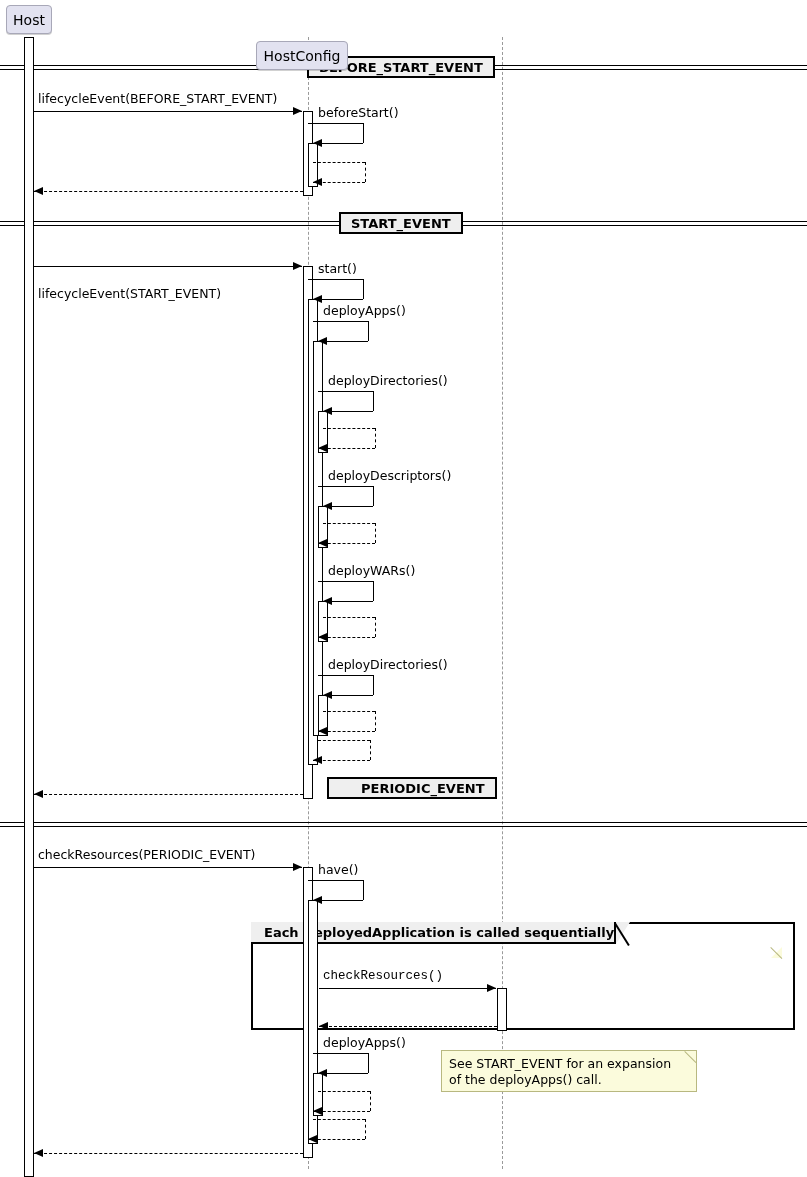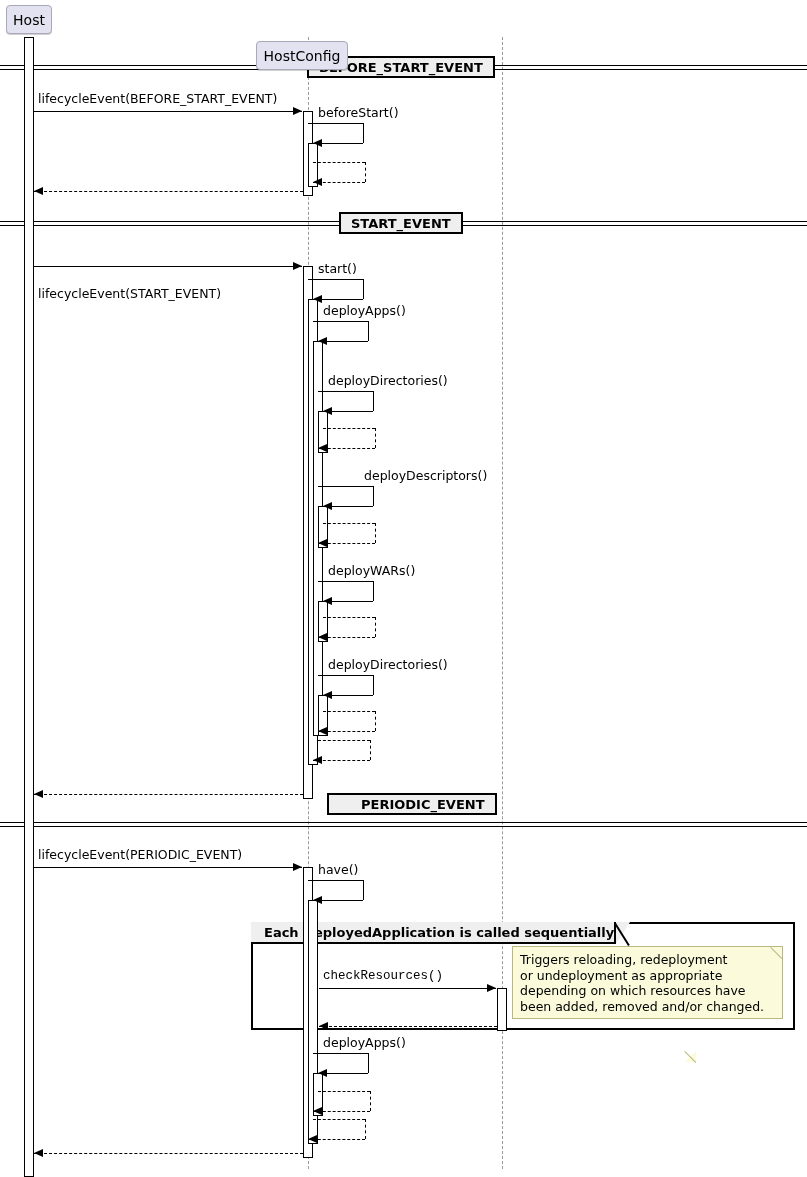--- a/index.html
+++ b/index.html
@@ -155,21 +155,21 @@
 
 <div id="canvas">
     <div class="lifeline" style="left: 29px; top: 37px; height: 1132px;"></div>
     <div class="lifeline" style="left: 308px; top: 37px; height: 1132px;"></div>
     <div class="lifeline" style="left: 502px; top: 37px; height: 1132px;"></div>
     <div class="divider-rail" style="top: 65px;"></div>
     <div class="divider-box" style="top: 56px; left: 307px;">BEFORE_START_EVENT</div>
     <div class="divider-rail" style="top: 221px;"></div>
     <div class="divider-box" style="top: 212px; left: 339px;">START_EVENT</div>
     <div class="divider-rail" style="top: 822px;"></div>
-    <div class="divider-box" style="top: 793px; left: 327px; padding-left: 32px;">PERIODIC_EVENT</div>
+    <div class="divider-box" style="top: 777px; left: 327px; padding-left: 32px;">PERIODIC_EVENT</div>
     <div class="group-frame" style="left: 251px; top: 922px; width: 544px; height: 108px;"></div>
     <div class="group-header" style="left: 251px; top: 922px;">Each DeployedApplication is called sequentially</div>
     <div class="group-header-notch" style="left: 616px; top: 922px; border-top: 22px solid rgb(239, 239, 239); border-right: 14px solid transparent;"></div>
     <div style="position: absolute; left: 616px; top: 923px; width: 26px; height: 0px; border-top: 2px solid rgb(0, 0, 0); transform: rotate(58deg); transform-origin: left top;"></div>
     <div class="activation" style="left: 24px; top: 37px; height: 1140px;"></div>
     <div class="activation" style="left: 303px; top: 111px; height: 85px;"></div>
     <div class="activation" style="left: 308px; top: 143px; height: 44px;"></div>
     <div class="activation" style="left: 303px; top: 266px; height: 533px;"></div>
     <div class="activation" style="left: 308px; top: 299px; height: 466px;"></div>
     <div class="activation" style="left: 313px; top: 341px; height: 395px;"></div>
@@ -214,21 +214,21 @@
     <div class="arrow-left" style="left: 323px; top: 407px;"></div>
     <div class="msg-label" style="left: 328px; top: 375px;">deployDirectories()</div>
     <div class="msg-line dotted" style="left: 323px; top: 428px; width: 52px;"></div>
     <div class="msg-vert dotted" style="left: 375px; top: 428px; height: 20px;"></div>
     <div class="msg-line dotted" style="left: 318px; top: 448px; width: 57px;"></div>
     <div class="arrow-left" style="left: 318px; top: 444px;"></div>
     <div class="msg-line" style="left: 318px; top: 486px; width: 55px;"></div>
     <div class="msg-vert" style="left: 373px; top: 486px; height: 20px;"></div>
     <div class="msg-line" style="left: 323px; top: 506px; width: 50px;"></div>
     <div class="arrow-left" style="left: 323px; top: 502px;"></div>
-    <div class="msg-label" style="left: 328px; top: 470px; margin-left: 36px;">deployDescriptors()</div>
+    <div class="msg-label" style="left: 328px; top: 470px;">deployDescriptors()</div>
     <div class="msg-line dotted" style="left: 323px; top: 523px; width: 52px;"></div>
     <div class="msg-vert dotted" style="left: 375px; top: 523px; height: 20px;"></div>
     <div class="msg-line dotted" style="left: 318px; top: 543px; width: 57px;"></div>
     <div class="arrow-left" style="left: 318px; top: 539px;"></div>
     <div class="msg-line" style="left: 318px; top: 581px; width: 55px;"></div>
     <div class="msg-vert" style="left: 373px; top: 581px; height: 20px;"></div>
     <div class="msg-line" style="left: 323px; top: 601px; width: 50px;"></div>
     <div class="arrow-left" style="left: 323px; top: 597px;"></div>
     <div class="msg-label" style="left: 328px; top: 565px;">deployWARs()</div>
     <div class="msg-line dotted" style="left: 323px; top: 617px; width: 52px;"></div>
@@ -245,21 +245,21 @@
     <div class="msg-line dotted" style="left: 318px; top: 731px; width: 57px;"></div>
     <div class="arrow-left" style="left: 318px; top: 727px;"></div>
     <div class="msg-line dotted" style="left: 318px; top: 740px; width: 52px;"></div>
     <div class="msg-vert dotted" style="left: 370px; top: 740px; height: 20px;"></div>
     <div class="msg-line dotted" style="left: 313px; top: 760px; width: 57px;"></div>
     <div class="arrow-left" style="left: 313px; top: 756px;"></div>
     <div class="msg-line dotted" style="left: 34px; top: 794px; width: 269px;"></div>
     <div class="arrow-left" style="left: 34px; top: 790px;"></div>
     <div class="msg-line" style="left: 34px; top: 867px; width: 268px;"></div>
     <div class="arrow-right" style="left: 293px; top: 863px;"></div>
-    <div class="msg-label" style="left: 38px; top: 849px;">lifecycleEvent(PERIODIC_EVENT)</div>
+    <div class="msg-label" style="left: 38px; top: 849px;">checkResources(PERIODIC_EVENT)</div>
     <div class="msg-line" style="left: 308px; top: 880px; width: 55px;"></div>
     <div class="msg-vert" style="left: 363px; top: 880px; height: 20px;"></div>
     <div class="msg-line" style="left: 313px; top: 900px; width: 50px;"></div>
     <div class="arrow-left" style="left: 313px; top: 896px;"></div>
     <div class="msg-label" style="left: 318px; top: 864px;">have()</div>
     <div class="msg-line" style="left: 319px; top: 988px; width: 177px;"></div>
     <div class="arrow-right" style="left: 487px; top: 984px;"></div>
     <div class="msg-label" style="left: 323px; top: 970px; font-family: Liberation Mono, monospace;">checkResources()</div>
     <div class="msg-line dotted" style="left: 319px; top: 1026px; width: 178px;"></div>
     <div class="arrow-left" style="left: 319px; top: 1022px;"></div>
@@ -271,26 +271,24 @@
     <div class="msg-line dotted" style="left: 318px; top: 1091px; width: 52px;"></div>
     <div class="msg-vert dotted" style="left: 370px; top: 1091px; height: 20px;"></div>
     <div class="msg-line dotted" style="left: 313px; top: 1111px; width: 57px;"></div>
     <div class="arrow-left" style="left: 313px; top: 1107px;"></div>
     <div class="msg-line dotted" style="left: 313px; top: 1119px; width: 52px;"></div>
     <div class="msg-vert dotted" style="left: 365px; top: 1119px; height: 20px;"></div>
     <div class="msg-line dotted" style="left: 308px; top: 1139px; width: 57px;"></div>
     <div class="arrow-left" style="left: 308px; top: 1135px;"></div>
     <div class="msg-line dotted" style="left: 34px; top: 1153px; width: 269px;"></div>
     <div class="arrow-left" style="left: 34px; top: 1149px;"></div>
-    <div class="note" style="left: 512px; top: 946px; width: 271px; min-height: 70px;">Triggers reloading, redeployment
-or undeployment as appropriate
-depending on which resources have
-been added, removed and/or changed.</div>
     <div class="note-fold" style="left: 771px; top: 947px;"></div>
     <div class="note-fold-line" style="left: 771px; top: 947px; width: 16px; transform: rotate(45deg);"></div>
+    <div class="note" style="left: 441px; top: 1050px; width: 256px; min-height: 39px;">See START_EVENT for an expansion
+of the deployApps() call.</div>
     <div class="note-fold" style="left: 685px; top: 1051px;"></div>
     <div class="note-fold-line" style="left: 685px; top: 1051px; width: 16px; transform: rotate(45deg);"></div>
     <div class="participant" style="left: 6px; top: 5px; width: 46px; height: 29px;">
       <span>Host</span>
     </div>
     <div class="participant" style="left: 256px; top: 5px; width: 92px; height: 29px; margin-top: 36px;">
       <span>HostConfig</span>
     </div>
   </div>
 

